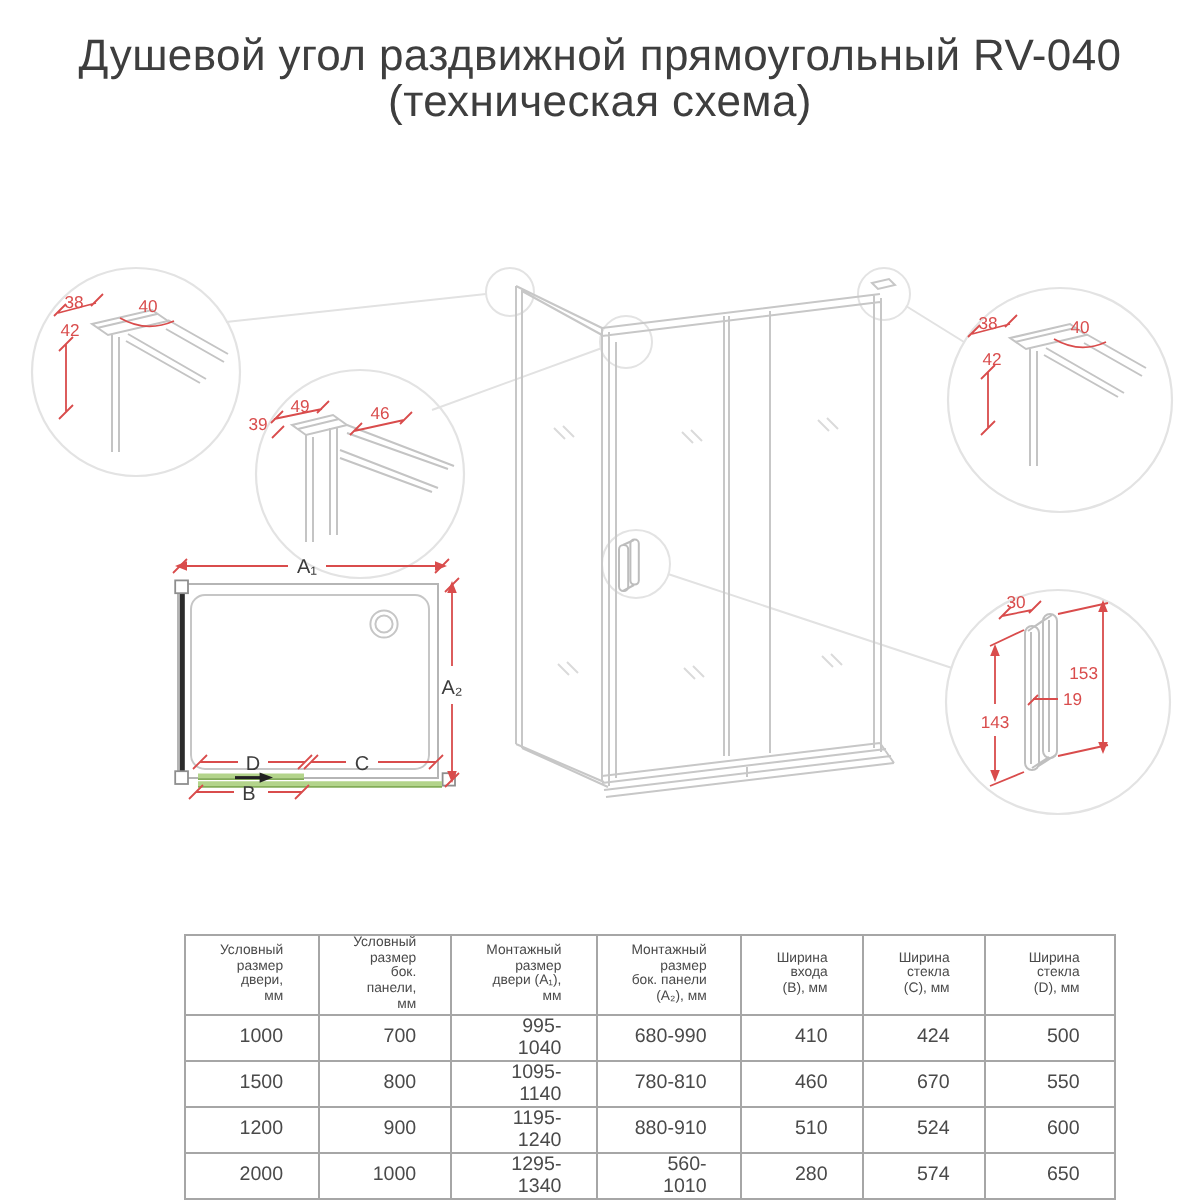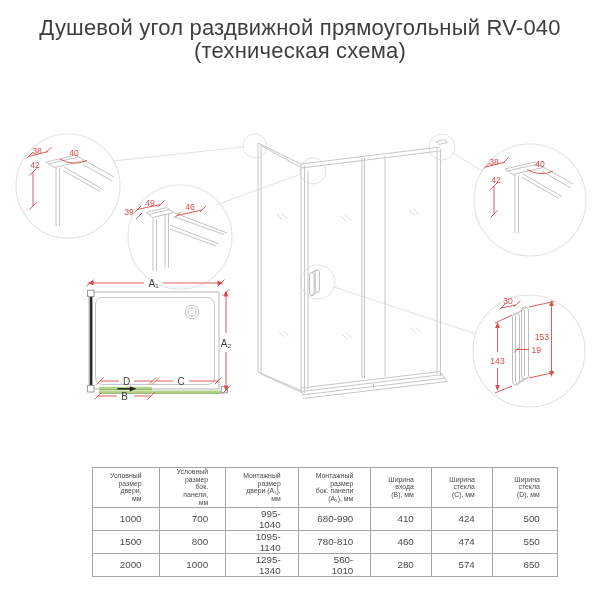--- a/index.html
+++ b/index.html
@@ -226,22 +226,31 @@
           <td>410</td>
           <td>424</td>
           <td>500</td>
         </tr>
         <tr>
           <td>1500</td>
           <td>800</td>
           <td>1095-1140</td>
           <td>780-810</td>
           <td>460</td>
-          <td>474</td>
+          <td>670</td>
           <td>550</td>
+        </tr>
+        <tr>
+          <td>1200</td>
+          <td>900</td>
+          <td>1195-1240</td>
+          <td>880-910</td>
+          <td>510</td>
+          <td>524</td>
+          <td>600</td>
         </tr>
         <tr>
           <td>2000</td>
           <td>1000</td>
           <td>1295-1340</td>
           <td>560-1010</td>
           <td>280</td>
           <td>574</td>
           <td>650</td>
         </tr>

